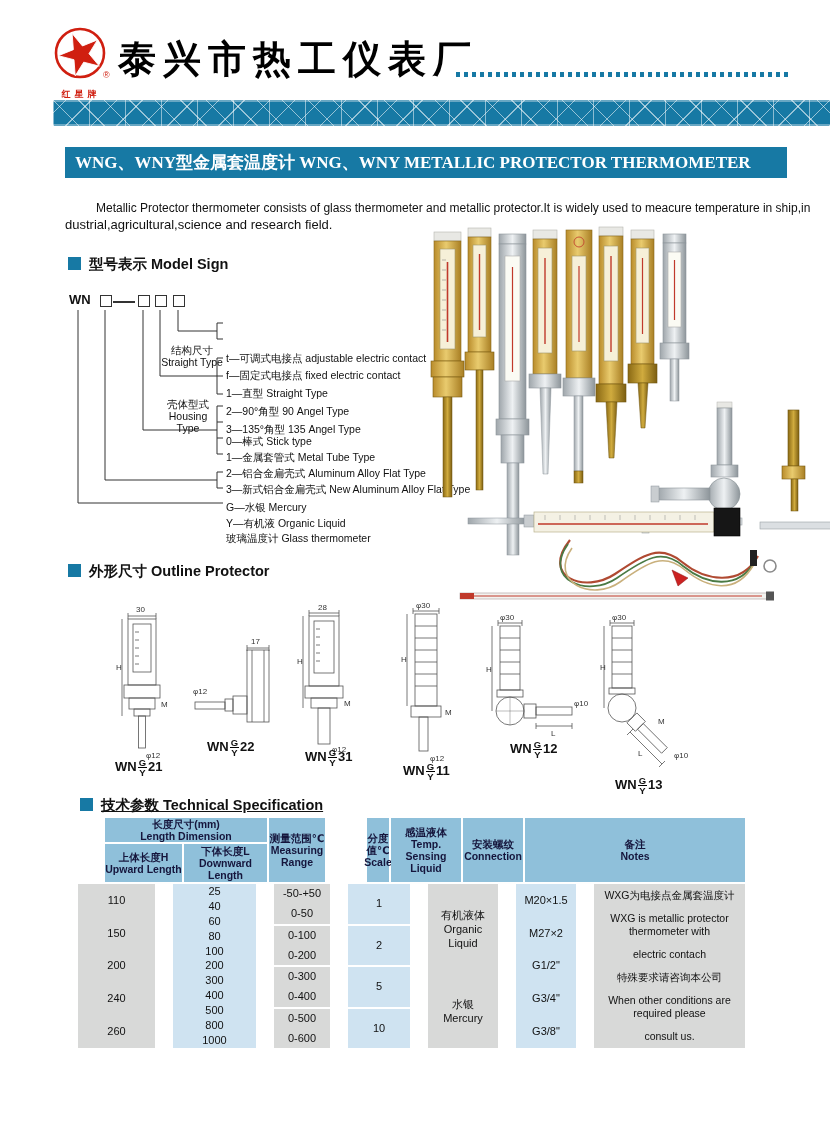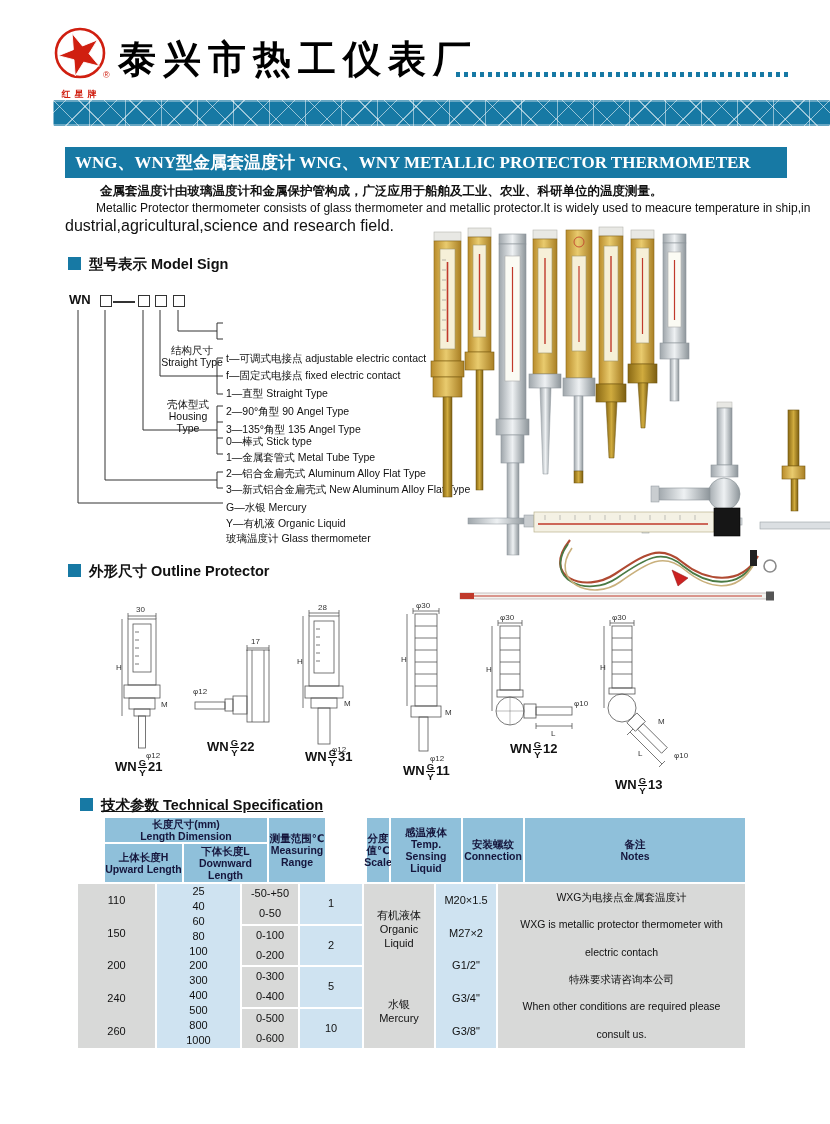--- a/index.html
+++ b/index.html
@@ -19,21 +19,21 @@
           repeating-linear-gradient(-45deg,rgba(255,255,255,.55) 0 1px,transparent 1px 18px),
           repeating-linear-gradient(90deg,rgba(255,255,255,.5) 0 1px,transparent 1px 36px);
         box-shadow:inset 0 2px 0 rgba(255,255,255,.35), inset 0 -2px 0 rgba(255,255,255,.35);}
 
   
   .title-bar{position:absolute;left:65px;top:147px;width:722px;height:31px;background:#1779a4;
              color:#fff;font-family:"Liberation Serif","DejaVu Serif",serif;font-weight:bold;
              font-size:17px;line-height:31px;padding-left:10px;box-sizing:border-box;white-space:nowrap;}
   .intro-zh{position:absolute;left:100px;top:183px;font-size:12.5px;font-weight:bold;}
   .intro-en1{position:absolute;left:96px;top:201px;font-size:12px;}
-  .intro-en2{position:absolute;left:65px;top:217px;font-size:16px;}
+  .intro-en2{position:absolute;left:65px;top:217px;font-size:13px;}
 
   
   .sec{position:absolute;font-size:14.5px;font-weight:bold;white-space:nowrap;text-align:right;}
   .sec-sq{display:inline-block;width:13px;height:13px;background:#1779a4;margin-right:8px;vertical-align:-1px;}
   .sec-model{left:68px;top:255px;} .sec-outline{left:68px;top:562px;} .sec-spec{left:80px;top:796px;text-decoration:underline;}
 
   
   .ms{position:absolute;left:65px;top:288px;width:430px;height:240px;font-size:10.5px;}
   .ms svg{position:absolute;left:0;top:0;}
   .ms-wn{position:absolute;left:4px;top:4px;font-size:13px;font-weight:bold;}
@@ -57,21 +57,21 @@
   
   .spec{position:absolute;left:78px;top:818px;width:667px;}
   .spec-head{display:grid;grid-template-columns:77px 83px 56px 62px 70px 60px 1fr;
              grid-template-rows:24px 38px;gap:2px;padding-left:27px;}
   .spec-head div{background:#8fc0da;color:#15153c;font-size:10.5px;font-weight:bold;
                  display:flex;align-items:center;justify-content:center;text-align:center;
                  white-space:pre-line;line-height:12px;}
   .h-len{grid-column:1/3;grid-row:1;} .h-up{grid-column:1;grid-row:2;} .h-dn{grid-column:2;grid-row:2;}
   .h-rg{grid-column:3;grid-row:1/3;} .h-sc{grid-column:4;grid-row:1/3;margin-left:40px;} .h-lq{grid-column:5;grid-row:1/3;}
   .h-cn{grid-column:6;grid-row:1/3;} .h-nt{grid-column:7;grid-row:1/3;}
-  .spec-body{display:grid;grid-template-columns:77px 83px 56px 62px 70px 60px 1fr;gap:2px;margin-top:2px;}
+  .spec-body{display:grid;grid-template-columns:77px 83px 56px 62px 70px 60px 1fr;gap:18px;margin-top:2px;}
   .col{height:164px;display:flex;flex-direction:column;font-size:11px;text-align:center;}
   .grey{background:#d8d9d8;} .blue{background:#cfe3f1;}
   .sp-around{justify-content:space-around;}
   .col .v{line-height:13px;}
   .grp-col{gap:2px;background:#fff;}
   .grp{flex:1;display:flex;flex-direction:column;justify-content:space-around;align-items:center;}
   .grp.center{justify-content:center;}
   .liq{display:flex;flex-direction:column;line-height:14px;}
   .notes .v{font-size:10.5px;}
 </style>
@@ -88,21 +88,20 @@
       </g>
       <text x="53" y="52" font-size="9" fill="#d01f10">®</text>
     </svg>
     <div class="brand-text">红星牌</div>
   </div>
   <h1 class="company">泰兴市热工仪表厂</h1>
   <div class="dots"></div>
   <div class="band"></div>
 
   <div class="title-bar">WNG、WNY型金属套温度计 WNG、WNY METALLIC PROTECTOR THERMOMETER</div>
-  <div class="intro-zh">金属套温度计由玻璃温度计和金属保护管构成，广泛应用于船舶及工业、农业、科研单位的温度测量。</div>
   <div class="intro-en1">Metallic Protector thermometer consists of glass thermometer and metallic protector.It is widely used to meacure temperature in ship,in</div>
   <div class="intro-en2">dustrial,agricultural,science and research field.</div>
 
   <div class="sec sec-model">
     <span class="sec-sq"></span><span>型号表示 Model Sign</span>
   </div>
 
   <div class="ms">
     <svg width="430" height="240" viewBox="0 0 430 240">
       <g fill="none" stroke="#333" stroke-width="1">

